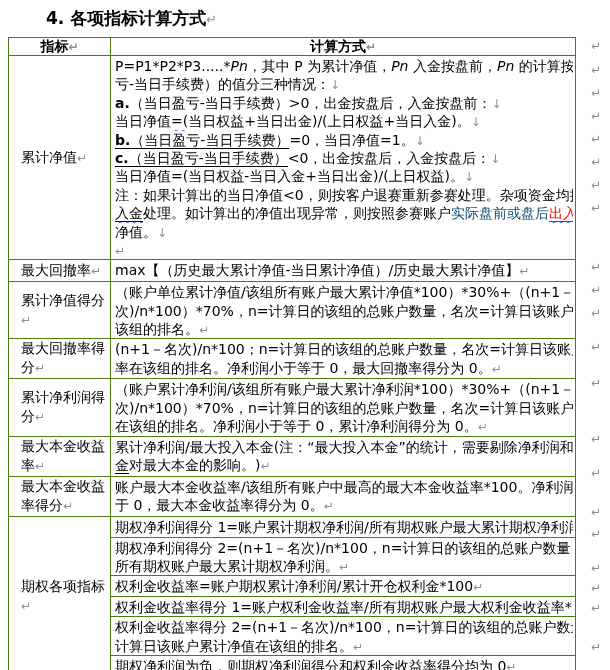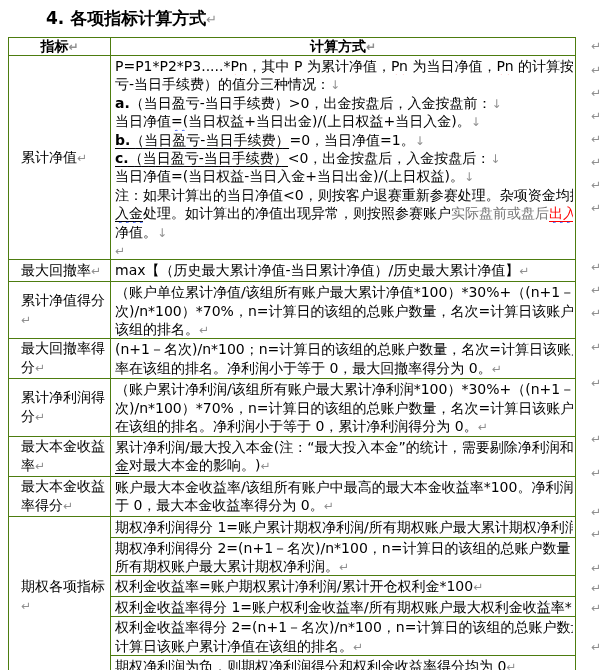--- a/index.html
+++ b/index.html
@@ -32,23 +32,23 @@
     padding:0 2px 0 12px;line-height:19px;word-break:break-all;
   }
   td.content{
     vertical-align:top;padding:1px 2px 0 4px;
   }
   .line{
     line-height:18.4px;height:18.4px;white-space:nowrap;overflow:hidden;
   }
   
   .b{font-weight:bold;}
-  .r{color:#737373;}
+  .r{color:#0c4a6e;}
   .w{text-decoration-line:underline;text-decoration-style:wavy;text-decoration-color:#3355ff;text-decoration-thickness:1px;text-underline-offset:3px;}
-  .pn{text-decoration-line:underline;text-decoration-style:wavy;text-decoration-color:#ff2222;text-decoration-thickness:1px;text-underline-offset:3px;}
+  .pn{text-decoration-line:underline;text-decoration-style:wavy;text-decoration-color:#ff2222;text-decoration-thickness:1px;text-underline-offset:3px;font-style:italic;}
   .uw{border-bottom:1px solid #000;text-decoration-line:underline;text-decoration-style:wavy;text-decoration-color:#3355ff;text-decoration-thickness:1px;text-underline-offset:3px;}
   .ruw{color:#ff0000;border-bottom:1px solid #ff0000;text-decoration-line:underline;text-decoration-style:wavy;text-decoration-color:#3355ff;text-decoration-thickness:1px;text-underline-offset:3px;}
   .mk{color:#8f8f8f;font-size:12px;}
   .mmark{position:absolute;left:591px;color:#8f8f8f;font-size:12px;line-height:12px;}
 </style>
 </head>
 <body>
 
 <div class="title-row">
   <span>4. 各项指标计算方式</span><span class="mk">↵</span>
@@ -66,21 +66,21 @@
       </th>
       <th>
         <span>计算方式</span><span class="mk">↵</span>
       </th>
     </tr>
   </thead>
   <tbody id="tbody">
       <tr style="height: 204px;">
         <td class="label" rowspan="1"><span>累计净值</span><span class="mk">↵</span></td>
         <td class="content">
-          <div class="line"><span>P=P1*P2*P3.....*</span><span class="pn">Pn</span><span>，其中 P 为累计净值，</span><span class="pn">Pn</span><span> 为当日净值，</span><span class="pn">Pn</span><span> 的计算按（当日盈</span></div>
+          <div class="line"><span>P=P1*P2*P3.....*</span><span class="pn">Pn</span><span>，其中 P 为累计净值，</span><span class="pn">Pn</span><span> 入金按盘前，</span><span class="pn">Pn</span><span> 的计算按（当日盈</span></div>
           <div class="line"><span>亏-当日手续费）的值分三种情况：</span><span class="mk">↓</span></div>
           <div class="line"><span class="b">a.</span><span>（当日盈亏-当日手续费）&gt;0，出金按盘后，入金按盘前：</span><span class="mk">↓</span></div>
           <div class="line"><span>当日净值</span><span class="w">=(</span><span>当日权益+当日出金)/(上日权益+当日入金)。</span><span class="mk">↓</span></div>
           <div class="line"><span class="b uw">b.</span><span class="uw">（当日盈亏-当日手续费）</span><span>=0，当日净值=1。</span><span class="mk">↓</span></div>
           <div class="line"><span class="b uw">c.</span><span class="uw">（当日盈亏-当日手续费）</span><span>&lt;0，出金按盘后，入金按盘后：</span><span class="mk">↓</span></div>
           <div class="line"><span>当日净值=(当日权益-当日入金+当日出金)/(上日权益)。</span><span class="mk">↓</span></div>
           <div class="line"><span>注：如果计算出的当日净值&lt;0，则按客户退赛重新参赛处理。杂项资金均按盘后</span></div>
           <div class="line"><span class="uw">入金</span><span>处理。如计算出的净值出现异常，则按照参赛账户</span><span class="r">实际盘前或盘后</span><span class="ruw">出入金</span></div>
           <div class="line"><span>净值。</span><span class="mk">↓</span></div>
           <div class="line"><span class="mk">↵</span></div>

